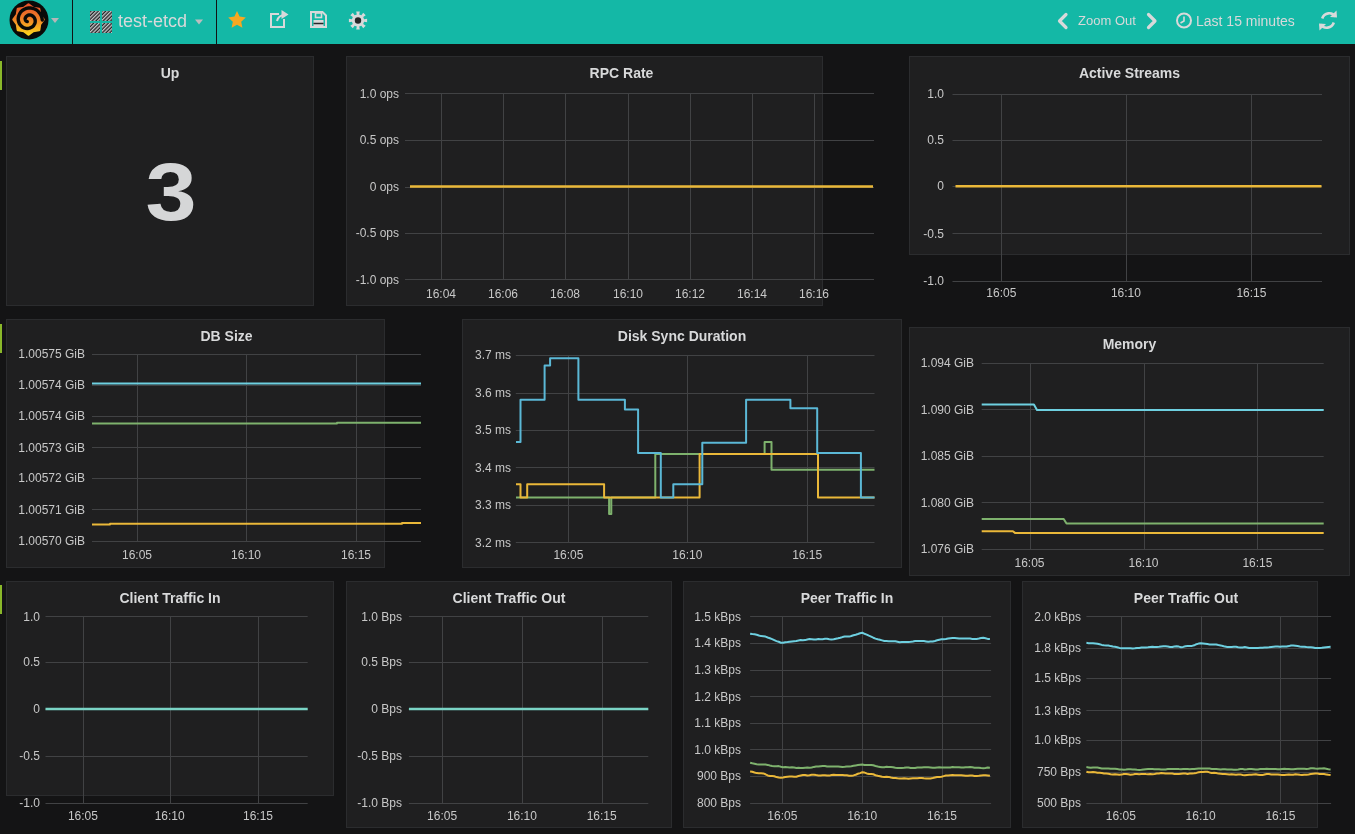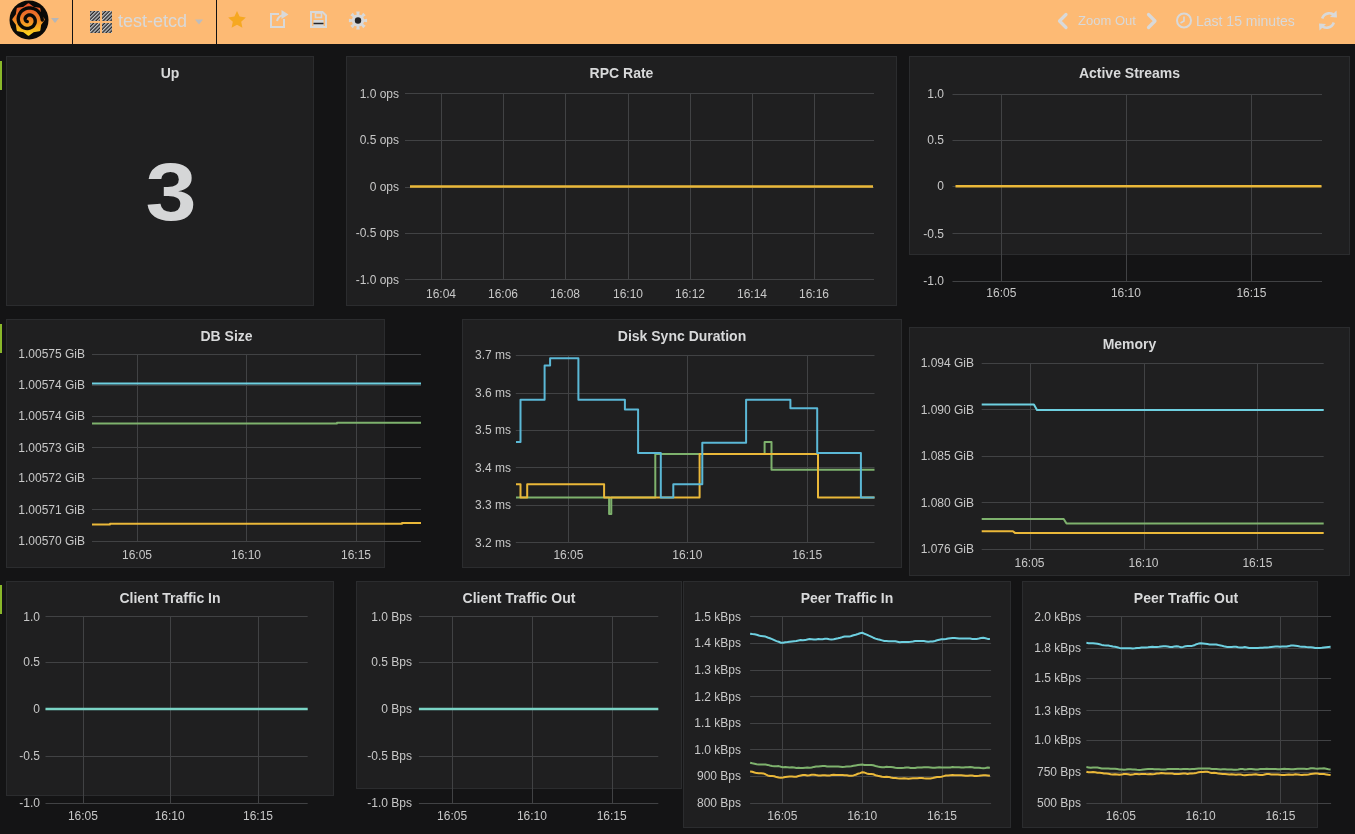--- a/index.html
+++ b/index.html
@@ -1,15 +1,15 @@
 <!DOCTYPE html>
 <html><head><meta charset="utf-8"><style>
 *{margin:0;padding:0;box-sizing:border-box}
 html,body{width:1355px;height:834px;background:#141415;font-family:"Liberation Sans",sans-serif;overflow:hidden}
-.nav{position:absolute;left:0;top:0;width:1355px;height:44px;background:#fdba74}
+.nav{position:absolute;left:0;top:0;width:1355px;height:44px;background:#14b8a6}
 .vdiv{position:absolute;top:0;width:1px;height:44px;background:#121213}
 .panel{position:absolute;background:#1f1f20;border:1px solid #2b2c2e}
 .panel svg{display:block}
 .strip{position:absolute;left:0;width:2px;height:29px;background:#8ab82a}
 text{font-family:"Liberation Sans",sans-serif}
 </style></head><body>
 
 <div class="nav">
  <div class="vdiv" style="left:72px"></div>
  <div class="vdiv" style="left:216px"></div>
@@ -77,21 +77,21 @@
 </div>
 <div class="strip" style="top:61px"></div>
 <div class="strip" style="top:324px"></div>
 <div class="strip" style="top:585px"></div>
 <div class="panel" style="left:6px;top:56px;width:308px;height:250px">
     <svg width="326" height="248">
       <text x="163.0" y="21" font-size="14" text-anchor="middle" font-weight="bold" fill="#d8d9da">Up</text>
       <text x="0" y="0" transform="translate(164,163) scale(1.12,1)" font-size="82" text-anchor="middle" font-weight="bold" fill="#d5d6d7">3</text>
     </svg>
   </div>
-<div class="panel" style="left:346px;top:56px;width:551px;height:250px">
+<div class="panel" style="left:346px;top:56px;width:477px;height:250px">
     <svg width="549" height="248">
       <text x="274.5" y="21" font-size="14" text-anchor="middle" font-weight="bold" fill="#d8d9da">RPC Rate</text>
       <line x1="58" y1="36.5" x2="527" y2="36.5" stroke="#414244" stroke-width="1"></line>
       <line x1="58" y1="83.5" x2="527" y2="83.5" stroke="#414244" stroke-width="1"></line>
       <line x1="58" y1="130.5" x2="527" y2="130.5" stroke="#414244" stroke-width="1"></line>
       <line x1="58" y1="176.5" x2="527" y2="176.5" stroke="#414244" stroke-width="1"></line>
       <line x1="58" y1="222.5" x2="527" y2="222.5" stroke="#414244" stroke-width="1"></line>
       <line x1="94.5" y1="36.5" x2="94.5" y2="222.5" stroke="#414244" stroke-width="1"></line>
       <line x1="156.5" y1="36.5" x2="156.5" y2="222.5" stroke="#414244" stroke-width="1"></line>
       <line x1="218.5" y1="36.5" x2="218.5" y2="222.5" stroke="#414244" stroke-width="1"></line>
@@ -229,21 +229,21 @@
       <text x="33" y="84.0" font-size="12" text-anchor="end" font-weight="normal" fill="#c8c8c8">0.5</text>
       <text x="33" y="131.29999999999998" font-size="12" text-anchor="end" font-weight="normal" fill="#c8c8c8">0</text>
       <text x="33" y="177.89999999999998" font-size="12" text-anchor="end" font-weight="normal" fill="#c8c8c8">-0.5</text>
       <text x="33" y="224.79999999999998" font-size="12" text-anchor="end" font-weight="normal" fill="#c8c8c8">-1.0</text>
       <text x="75.9" y="237.8" font-size="12" text-anchor="middle" font-weight="normal" fill="#c8c8c8">16:05</text>
       <text x="162.7" y="237.8" font-size="12" text-anchor="middle" font-weight="normal" fill="#c8c8c8">16:10</text>
       <text x="251" y="237.8" font-size="12" text-anchor="middle" font-weight="normal" fill="#c8c8c8">16:15</text>
       <polyline points="38.5,127.1 300.7,127.1" fill="none" stroke="#7ad4c5" stroke-width="2.5" stroke-linejoin="round" stroke-linecap="butt"></polyline>
     </svg>
   </div>
-<div class="panel" style="left:356px;top:581px;width:326px;height:208px">
+<div class="panel" style="left:346px;top:581px;width:326px;height:247px">
     <svg width="324" height="245">
       <text x="162.0" y="21" font-size="14" text-anchor="middle" font-weight="bold" fill="#d8d9da">Client Traffic Out</text>
       <line x1="61.9" y1="34.5" x2="301.3" y2="34.5" stroke="#414244" stroke-width="1"></line>
       <line x1="61.9" y1="80.5" x2="301.3" y2="80.5" stroke="#414244" stroke-width="1"></line>
       <line x1="61.9" y1="127.5" x2="301.3" y2="127.5" stroke="#414244" stroke-width="1"></line>
       <line x1="61.9" y1="174.5" x2="301.3" y2="174.5" stroke="#414244" stroke-width="1"></line>
       <line x1="61.9" y1="221.5" x2="301.3" y2="221.5" stroke="#414244" stroke-width="1"></line>
       <line x1="95.5" y1="34.5" x2="95.5" y2="221.5" stroke="#414244" stroke-width="1"></line>
       <line x1="175.5" y1="34.5" x2="175.5" y2="221.5" stroke="#414244" stroke-width="1"></line>
       <line x1="255.5" y1="34.5" x2="255.5" y2="221.5" stroke="#414244" stroke-width="1"></line>

